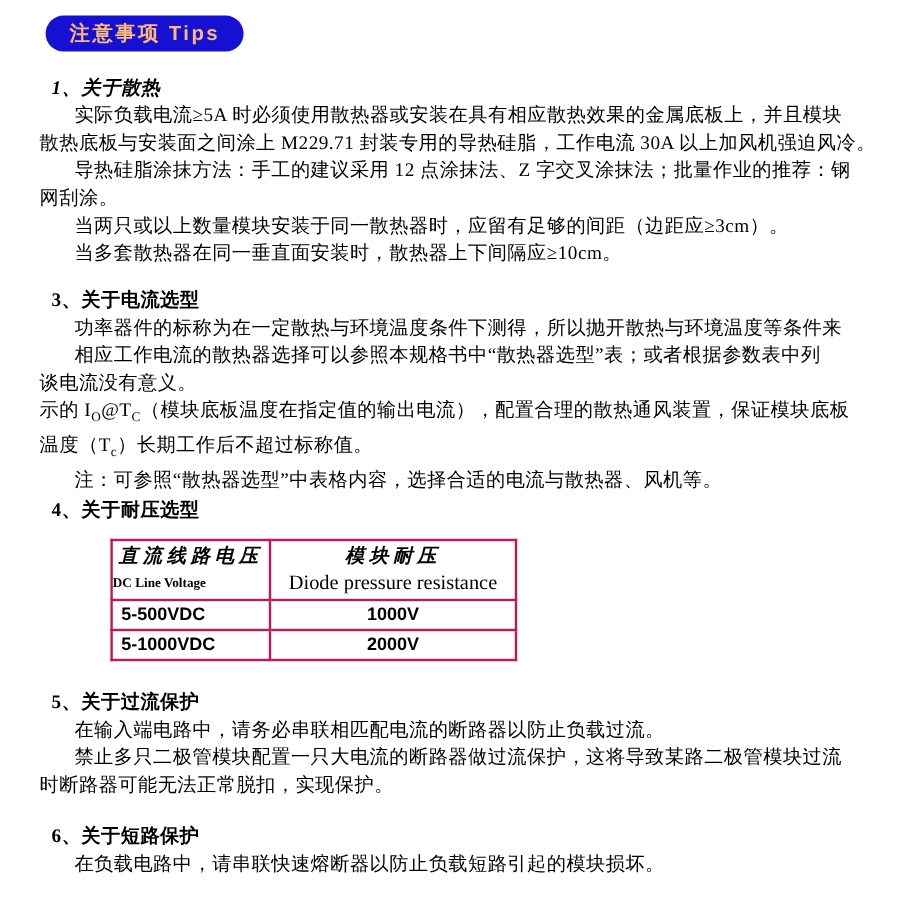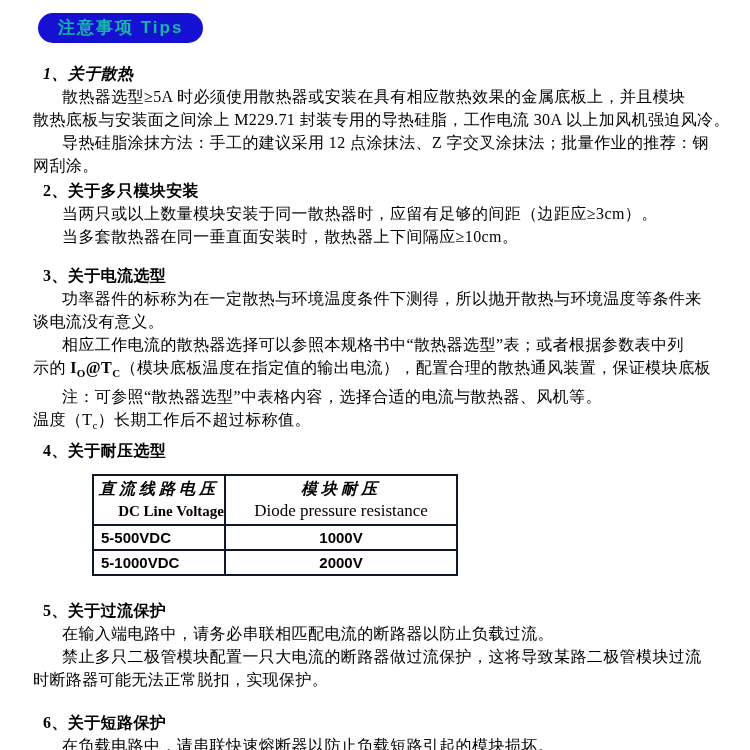--- a/index.html
+++ b/index.html
@@ -4,85 +4,84 @@
 <style>
   * { margin:0; padding:0; box-sizing:border-box; }
   html,body { background:#ffffff; }
   .page {
     position:relative; width:750px; height:750px; background:#ffffff;
     font-family:"Liberation Serif","DejaVu Serif",serif;
     color:#000; overflow:hidden;
   }
   .pill {
     display:inline-block; margin:13px 0 0 38px; height:30px; line-height:30px;
-    padding:0 20px; border-radius:15px; background:#1510d2; color:#14b8a6;
+    padding:0 20px; border-radius:15px; background:#1510d2; color:#fdba74;
     font-family:"Liberation Sans","DejaVu Sans",sans-serif;
     font-weight:bold; font-size:17px; letter-spacing:2px;
   }
   .content {
     margin:0 38px 0 33px; font-size:16px; line-height:23px; letter-spacing:0.4px;
   }
   .title { font-weight:bold; padding-left:10px; line-height:23px; }
   .line  { line-height:23px; white-space:nowrap; }
   .ind   { padding-left:29px; }
   .t1 { margin-top:19px;font-style:italic; }
   .s2 { margin-top:2px; }
   .s3 { margin-top:16px; }
   .s4 { margin-top:2px;font-family:Liberation Serif, serif; }
   .s5 { margin-top:23px; }
   .s6 { margin-top:20px; }
-  .fm { font-weight:bold;margin-top:25px; }
+  .fm { font-weight:normal;margin-top:25px; }
   sub { font-size:11px; }
   table.vt {
     border-collapse:collapse; margin:12px 0 0 59px; table-layout:fixed;
     width:325px;
   }
-  table.vt td { border:2px solid #0f172a; vertical-align:middle; }
+  table.vt td { border:2px solid #be185d; vertical-align:middle; }
   td.c1 { width:132px; }
-  td.c2 { width:232px; text-align:center; }
+  td.c2 { width:205px; text-align:center; }
   .hcell { height:48px; padding:2px 0; }
   .hcn { font-style:italic; font-weight:bold; font-size:16px; letter-spacing:4px; text-align:center; line-height:22px; }
-  .hen1 { font-weight:bold; font-size:15px; text-align:right; letter-spacing:0; line-height:22px; }
+  .hen1 { font-weight:bold; font-size:11px; text-align:left; letter-spacing:0; line-height:22px; }
   .hen2 { font-size:17px; text-align:center; letter-spacing:0; line-height:22px; }
   .dcell { height:24px; font-family:"Liberation Sans","DejaVu Sans",sans-serif; font-weight:bold; font-size:15px; letter-spacing:0; }
   td.c1.dcell { padding-left:7px; }
 </style>
 </head>
 <body>
 
 <div class="page">
 
   <div class="pill">
     <span>注意事项 Tips</span>
   </div>
 
   <div class="content">
 
     <div>
       <div class="title t1">1、关于散热</div>
-      <div class="line ind">散热器选型≥5A 时必须使用散热器或安装在具有相应散热效果的金属底板上，并且模块</div>
+      <div class="line ind">实际负载电流≥5A 时必须使用散热器或安装在具有相应散热效果的金属底板上，并且模块</div>
       <div class="line">散热底板与安装面之间涂上 M229.71 封装专用的导热硅脂，工作电流 30A 以上加风机强迫风冷。</div>
       <div class="line ind">导热硅脂涂抹方法：手工的建议采用 12 点涂抹法、Z 字交叉涂抹法；批量作业的推荐：钢</div>
       <div class="line">网刮涂。</div>
     </div>
 
     <div>
-      <div class="title s2">2、关于多只模块安装</div>
       <div class="line ind">当两只或以上数量模块安装于同一散热器时，应留有足够的间距（边距应≥3cm）。</div>
       <div class="line ind">当多套散热器在同一垂直面安装时，散热器上下间隔应≥10cm。</div>
     </div>
 
     <div>
       <div class="title s3">3、关于电流选型</div>
       <div class="line ind">功率器件的标称为在一定散热与环境温度条件下测得，所以抛开散热与环境温度等条件来</div>
+      <div class="line ind">相应工作电流的散热器选择可以参照本规格书中“散热器选型”表；或者根据参数表中列</div>
       <div class="line">谈电流没有意义。</div>
-      <div class="line ind">相应工作电流的散热器选择可以参照本规格书中“散热器选型”表；或者根据参数表中列</div>
       <div class="line"><span>示的 </span><span class="fm"><span>I</span><sub>O</sub><span>@</span><span>T</span><sub>C</sub></span><span>（模块底板温度在指定值的输出电流），配置合理的散热通风装置，保证模块底板</span></div>
+      <div class="line"><span>温度（T</span><sub>c</sub><span>）长期工作后不超过标称值。</span></div>
       <div class="line ind">注：可参照“散热器选型”中表格内容，选择合适的电流与散热器、风机等。</div>
-      <div class="line"><span>温度（T</span><sub>c</sub><span>）长期工作后不超过标称值。</span></div>
     </div>
 
     <div>
       <div class="title s4">4、关于耐压选型</div>
       <table class="vt">
         <tbody>
             <tr>
           <td class="c1 hcell">
             <div class="hcn">直流线路电压</div>
             <div class="hen1">DC Line Voltage</div>

